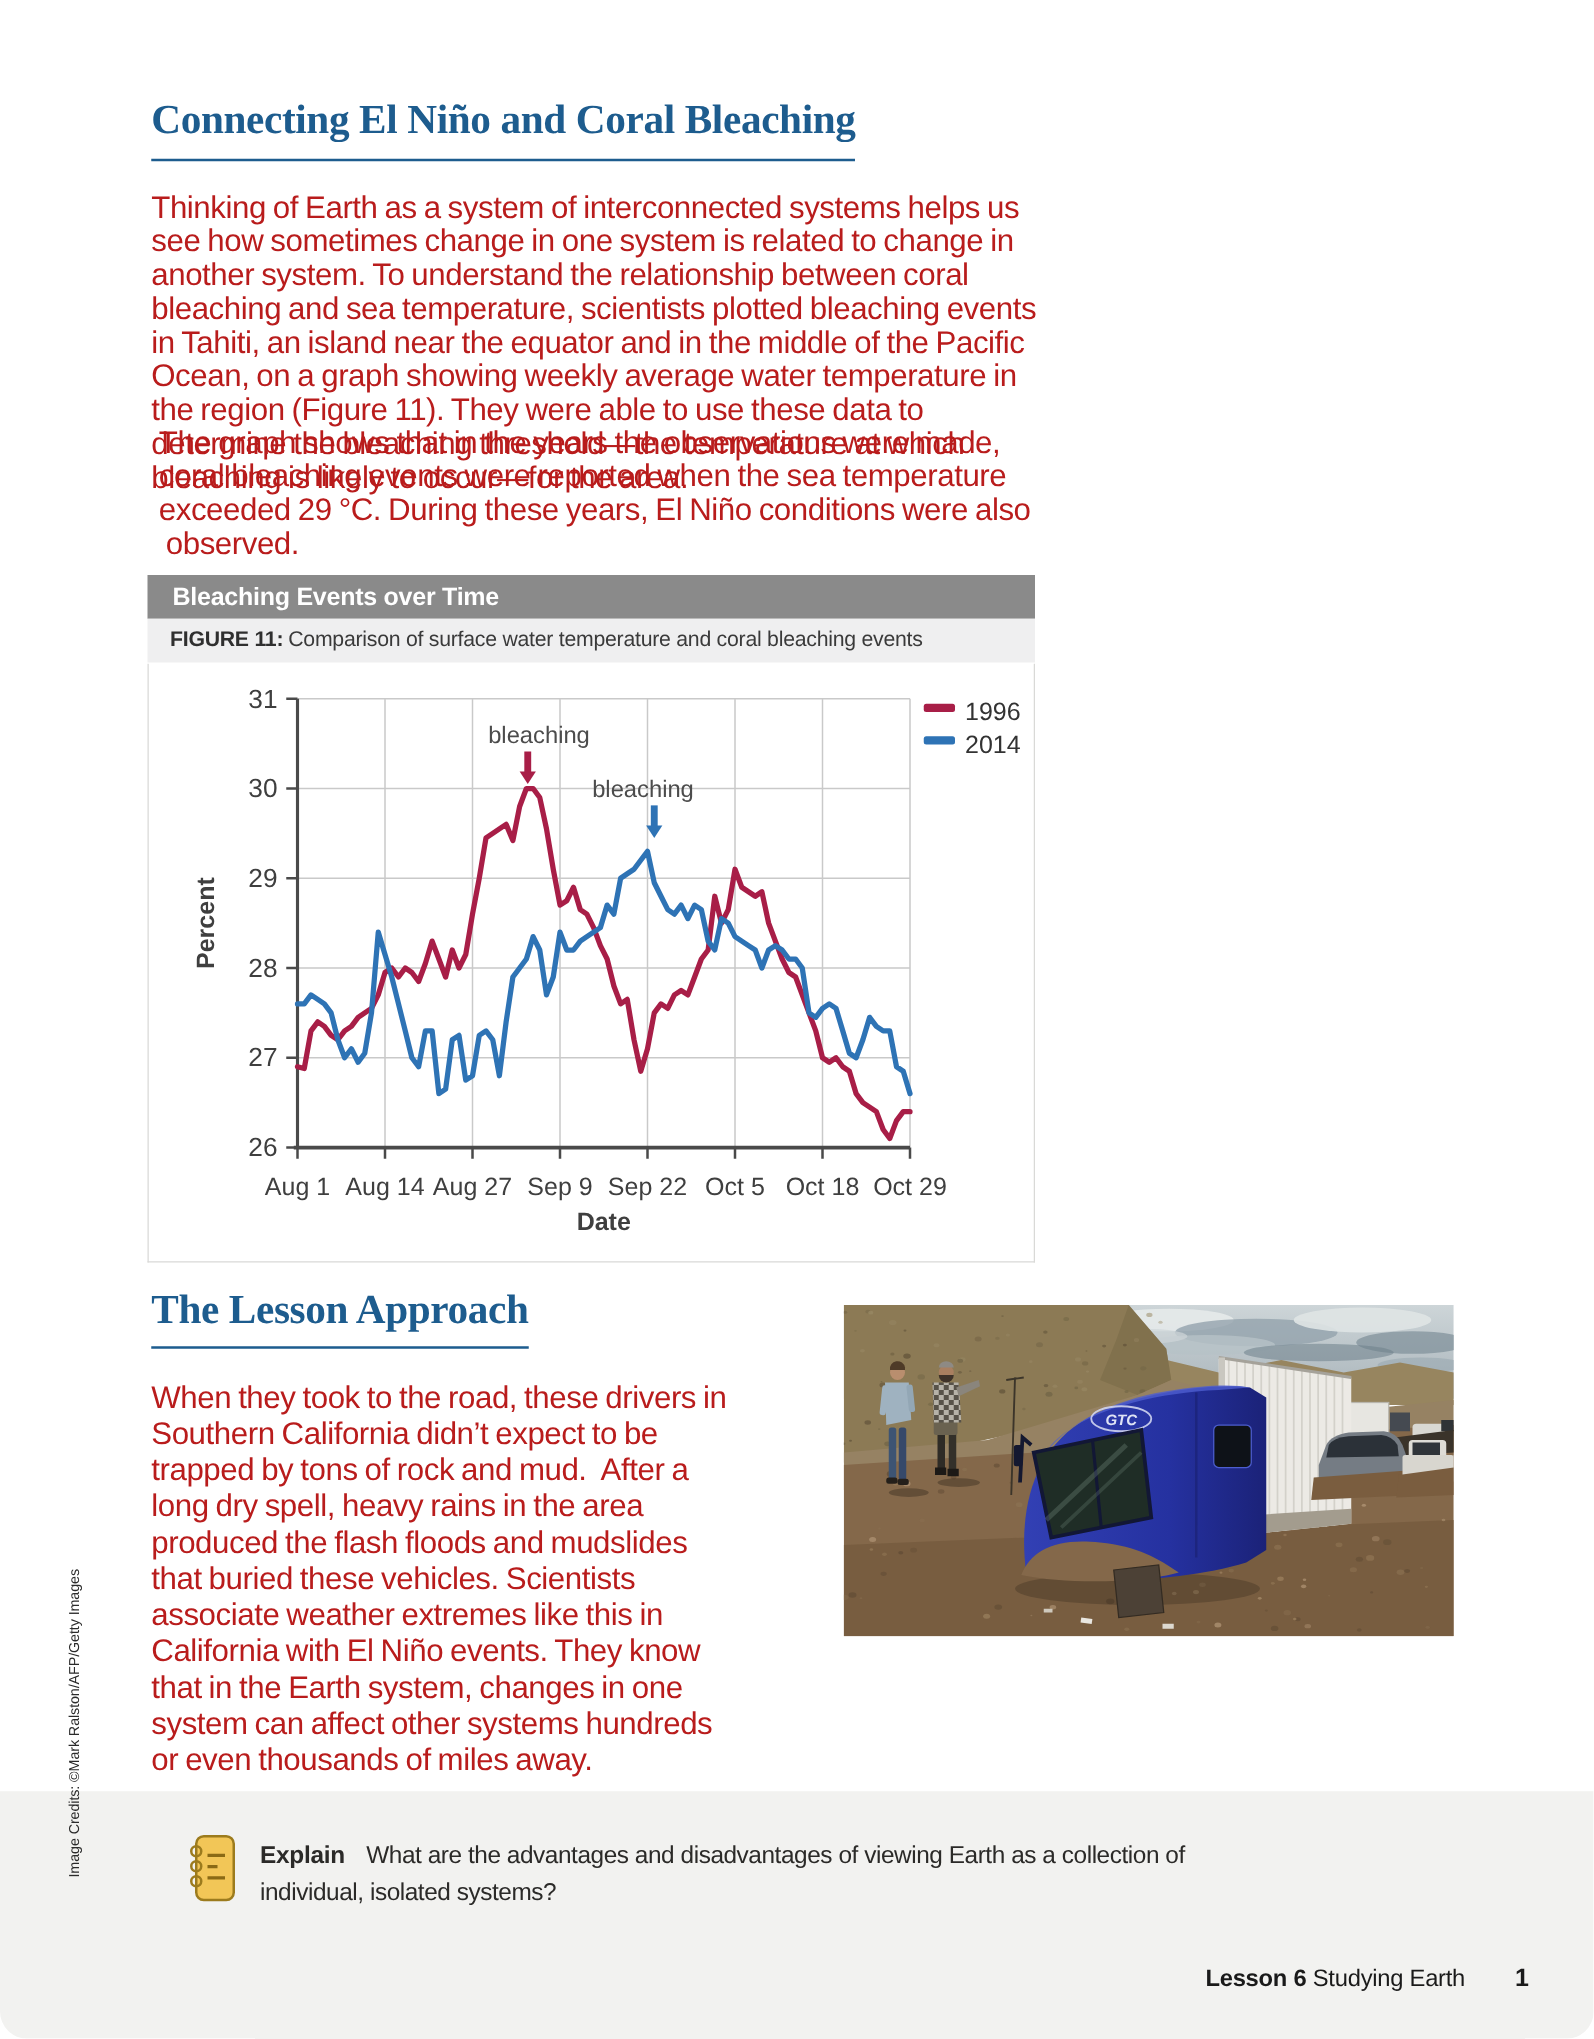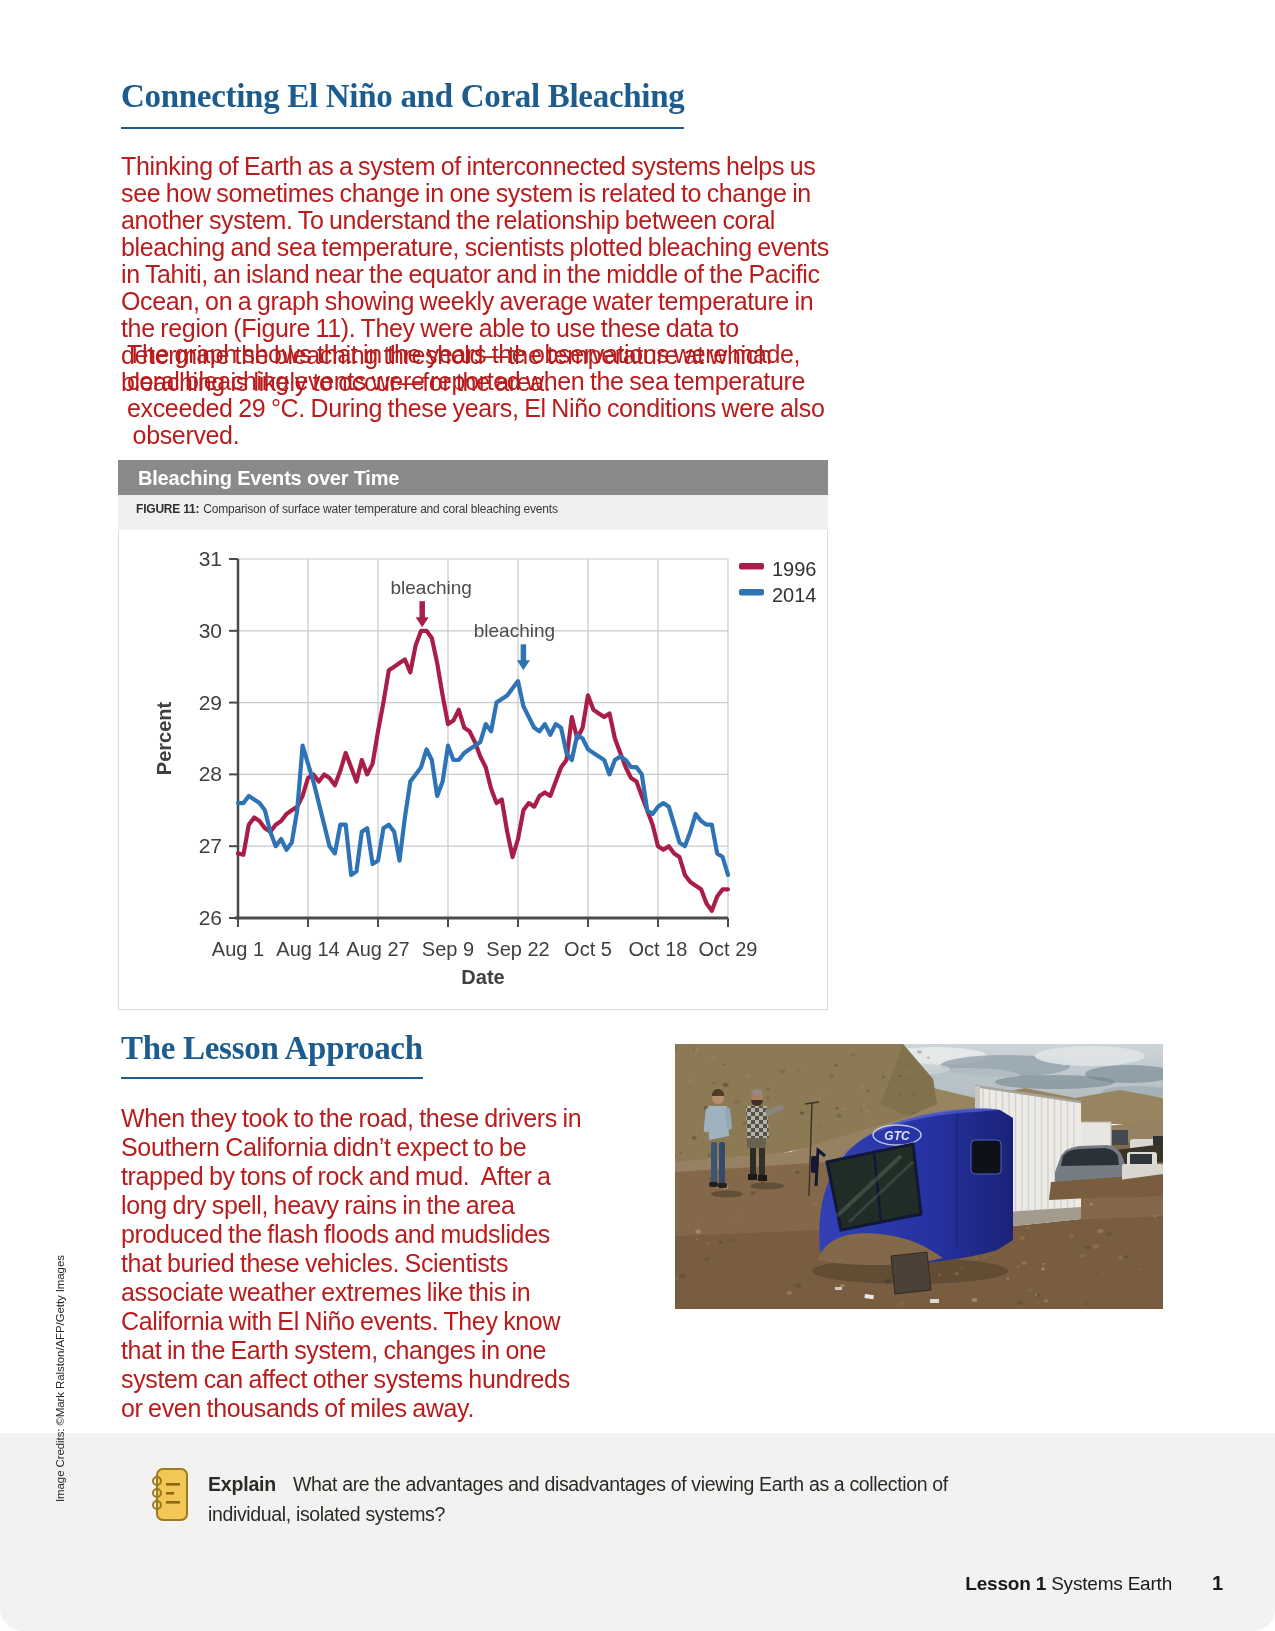--- a/index.html
+++ b/index.html
@@ -7,21 +7,21 @@
         font-family:"Liberation Sans",sans-serif;color:#2b2a28;border-radius:22px;}
   .serif-head{font-family:"Liberation Serif",serif;font-weight:bold;color:#1d5c8e;
         font-size:33px;letter-spacing:-0.3px;display:inline-block;
         border-bottom:2px solid #1d5c8e;padding-bottom:12px;margin:0;}
   .body-text{font-size:25px;line-height:27px;letter-spacing:-0.35px;word-spacing:-1px;color:#b91c1c;}
   .abs{position:absolute;}
   
   .fig11{left:118px;top:460px;width:710px;}
   .fig-header{background:#8a8a8a;color:#ffffff;font-weight:bold;font-size:20px;
         letter-spacing:-0.2px;padding:7px 14px 7px 20px;height:21px;}
-  .fig-caption{background:#efeff0;font-size:12px;letter-spacing:-0.2px;color:#3a3a3a;
+  .fig-caption{background:#efeff0;font-size:17px;letter-spacing:-0.2px;color:#3a3a3a;
         padding:7px 0 7px 18px;height:21px;}
   .fig-caption b{color:#2f2f2f;margin-right:4px;}
   .chart-panel{background:#ffffff;border:1px solid #d9d9d7;border-top:none;height:478px;}
   .chart-panel svg{display:block;margin-top:1px;}
   svg text{font-family:"Liberation Sans",sans-serif;}
   
   .fig12{left:675px;top:1044px;width:488px;}
   .fig12 .fig-caption{padding-left:14px;}
   .photo{display:block;}
   
@@ -433,21 +433,21 @@
     <rect x="19" y="26" width="8" height="2.6" fill="#8a6a15"></rect>
     <rect x="19" y="35" width="14" height="2.6" fill="#8a6a15"></rect>
   </svg>
 
   <p class="abs explain-text" style="margin:0;">
     <b>Explain</b><span>What are the advantages and disadvantages of viewing Earth as a collection of individual, isolated systems?</span>
   </p>
 
   <div class="abs footer">
     <span>
-      <b>Lesson 1</b>
-      <span>Systems Earth</span>
+      <b>Lesson 6</b>
+      <span>Studying Earth</span>
     </span>
     <span class="pagenum">1</span>
   </div>
 
   <div class="abs credit">Image Credits: ©Mark Ralston/AFP/Getty Images</div>
 
 </div>
 
 </body></html>

